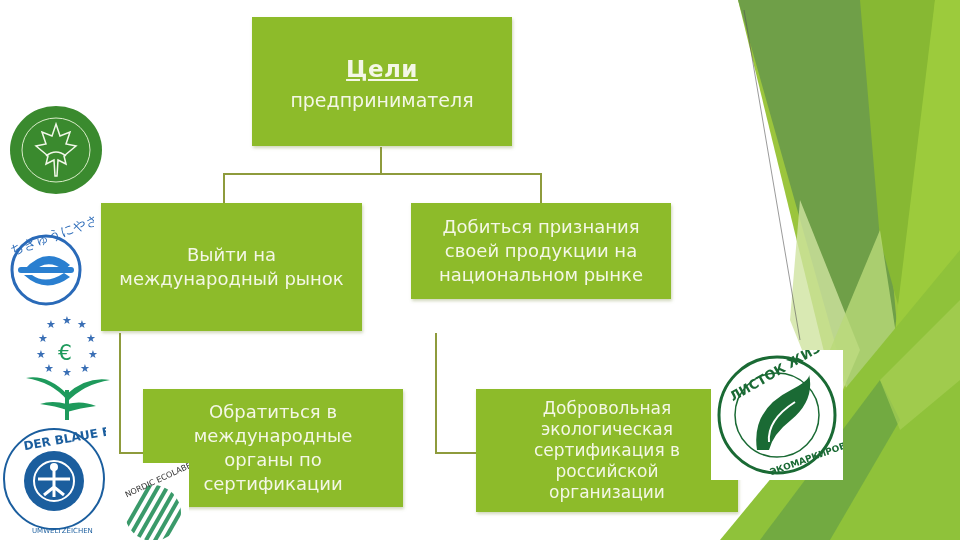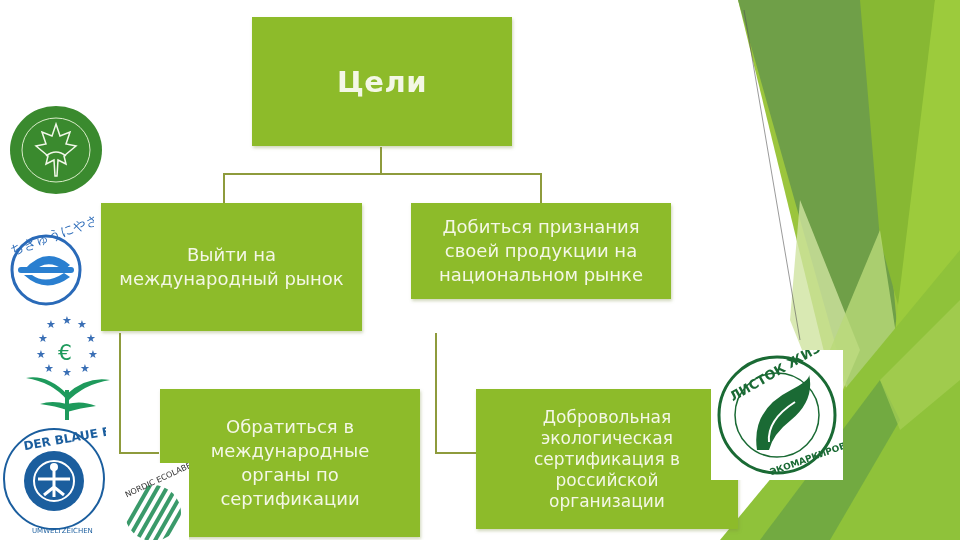--- a/index.html
+++ b/index.html
@@ -1,20 +1,20 @@
 <!DOCTYPE html>
 <html><head>
 <meta charset="utf-8">
 <style>
   html, body { margin:0; padding:0; }
   body { width:960px; height:540px; position:relative; overflow:hidden; background:#ffffff; font-family:"DejaVu Sans", sans-serif; }
   .bg-deco { position:absolute; left:0; top:0; width:960px; height:540px; }
   .box { position:absolute; background:#8dbb2a; color:#f4f7e6; display:flex; flex-direction:column; align-items:center; justify-content:center; text-align:center; box-shadow:1px 2px 3px rgba(120,140,60,0.35); }
   .box span { display:block; }
-  .root-title { font-size:29px; font-weight:bold; line-height:34px; letter-spacing:0.5px; }
+  .root-title { font-size:23px; font-weight:bold; line-height:34px; letter-spacing:0.5px;text-decoration:underline; }
   .root-sub { font-size:19px; line-height:24px; margin-top:2px; }
   .node-text { font-size:18px; line-height:24px; white-space:pre-line; }
   .line { position:absolute; background:#8e9b3c; }
   .logo { position:absolute; }
 </style>
 </head>
 <body>
 
 <svg class="bg-deco" viewBox="0 0 960 540">
   <polygon points="738,0 960,0 960,540 870,540" fill="#9bc53d"></polygon>
@@ -33,39 +33,40 @@
 <div class="line" style="left:223px;top:173px;width:319px;height:2px;"></div>
 <div class="line" style="left:223px;top:173px;width:2px;height:30px;"></div>
 <div class="line" style="left:540px;top:173px;width:2px;height:30px;"></div>
 <div class="line" style="left:119px;top:333px;width:2px;height:120px;"></div>
 <div class="line" style="left:119px;top:452px;width:40px;height:2px;"></div>
 <div class="line" style="left:435px;top:333px;width:2px;height:120px;"></div>
 <div class="line" style="left:435px;top:452px;width:42px;height:2px;"></div>
 
 <div class="box" style="left:252px;top:17px;width:260px;height:129px;">
   <span class="root-title">Цели</span>
+  <span class="root-sub">предпринимателя</span>
 </div>
 
 <div class="box" style="left:93px;top:203px;width:261px;height:128px;margin-left:8px;">
   <span class="node-text">Выйти на
 международный рынок</span>
 </div>
 <div class="box" style="left:411px;top:203px;width:260px;height:96px;">
   <span class="node-text">Добиться признания
 своей продукции на
 национальном рынке</span>
 </div>
 
-<div class="box" style="left:160px;top:389px;width:260px;height:148px;">
+<div class="box" style="left:143px;top:389px;width:260px;height:118px;">
   <span class="node-text">Обратиться в
 международные
 органы по
 сертификации</span>
 </div>
-<div class="box" style="left:476px;top:389px;width:262px;height:140px;">
+<div class="box" style="left:476px;top:389px;width:262px;height:123px;">
   <span class="node-text" style="font-size:17px;line-height:21px;">Добровольная
 экологическая
 сертификация в
 российской
 организации</span>
 </div>
 
 <svg class="logo" style="left:8px;top:104px;" width="96" height="92" viewBox="0 0 96 92">
   <ellipse cx="48" cy="46" rx="46" ry="44" fill="#3a8a2e"></ellipse>
   <ellipse cx="48" cy="46" rx="34" ry="32" fill="none" stroke="#d9ecc8" stroke-width="1"></ellipse>

